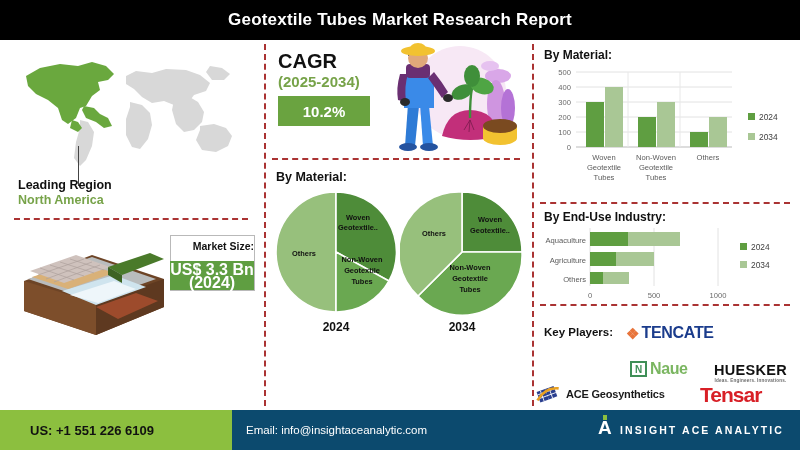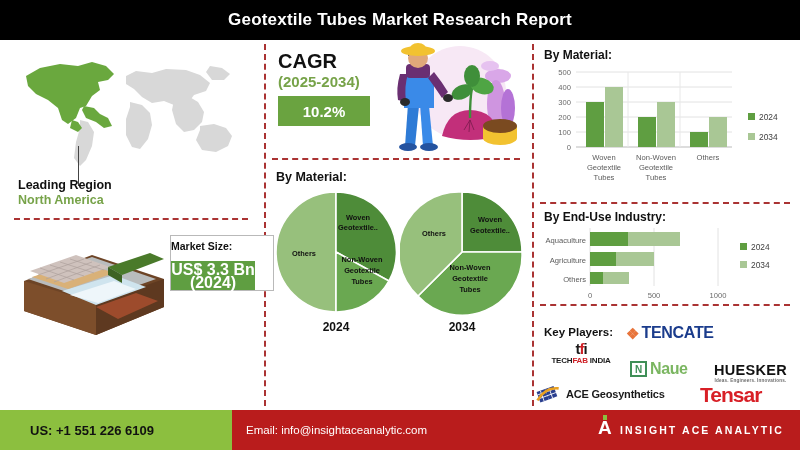--- a/index.html
+++ b/index.html
@@ -46,23 +46,23 @@
   .leading-region {
     position:absolute; left:18px; top:138px; font-size:12.5px; font-weight:bold; color:#111;
   }
   .leading-region-val {
     position:absolute; left:18px; top:153px; font-size:12.5px; font-weight:bold; color:#77a349;
   }
 
   .section-img { position:absolute; left:18px; top:195px; width:150px; height:110px; }
 
   .market-box {
-    position:absolute; left:170px; top:195px; width:104px; height:56px;
+    position:absolute; left:170px; top:195px; width:85px; height:56px;
     border:1px solid #b9b9b9; background:#fff;
-    display:flex; flex-direction:column; align-items:flex-start; padding-top:4px;
+    display:flex; flex-direction:column; align-items:flex-end; padding-top:4px;
   }
   .market-box-title { font-size:10.5px; font-weight:bold; color:#111; }
   .market-box-val {
     margin-top:9px; width:84px; height:32px; background:#5f9e41; color:#fff;
     font-size:16px; font-weight:bold; display:flex; flex-direction:column;
     align-items:center; justify-content:center; line-height:13px;
   }
 
   .footnote {
     position:absolute; left:6px; top:390px; font-size:6.4px; font-style:italic;
@@ -141,21 +141,21 @@
   .tensar-txt { font-size:21px; font-weight:bold; color:#d81f26; letter-spacing:-1px; line-height:22px; }
 
   
   .footer { position:absolute; left:0; top:410px; width:800px; height:40px; }
   .footer-phone {
     position:absolute; left:0; top:0; width:232px; height:40px; background:#8cbf3f;
     display:flex; align-items:center; padding-left:30px;
     color:#111; font-size:13px; font-weight:bold;
   }
   .footer-black {
-    position:absolute; left:232px; top:0; width:568px; height:40px; background:#b91c1c;
+    position:absolute; left:232px; top:0; width:568px; height:40px; background:#0c4a6e;
     display:flex; align-items:center;
   }
   .footer-email { color:#fff; font-size:11.5px; margin-left:14px; }
   .footer-brand { position:absolute; right:16px; display:flex; align-items:center; gap:8px; }
   .brand-mark { position:relative; width:14px; height:24px; }
   .brand-a { color:#fff; font-size:19px; font-weight:bold; line-height:19px; }
   .brand-dot { position:absolute; left:5px; top:-3px; width:4px; height:5px; background:#8cbf3f; }
   .brand-txt { color:#fff; font-size:10.5px; font-weight:bold; letter-spacing:2.1px; }
 </style>
 </head>
@@ -443,24 +443,20 @@
     <div class="hdash" style="left:10px; top:264px; width:250px;"></div>
 
     <div class="players">
       <div class="kp-label">Key Players:</div>
 
       <div class="logo lg-tencate">
         <span class="tencate-x">❖</span>
         <span class="tencate-t">TENCATE</span>
       </div>
 
-      <div class="logo lg-techfab">
-        <div class="tf-mark">t<span class="r">f</span>i</div>
-        <div class="tf-name">TECH<span class="r">FAB</span> INDIA</div>
-      </div>
 
       <div class="logo lg-naue">
         <span class="naue-box">N</span>
         <span class="naue-txt">Naue</span>
       </div>
 
       <div class="logo lg-huesker">
         <div class="hu-name">HUESKER</div>
         <div class="hu-tag">Ideas. Engineers. Innovations.</div>
       </div>

